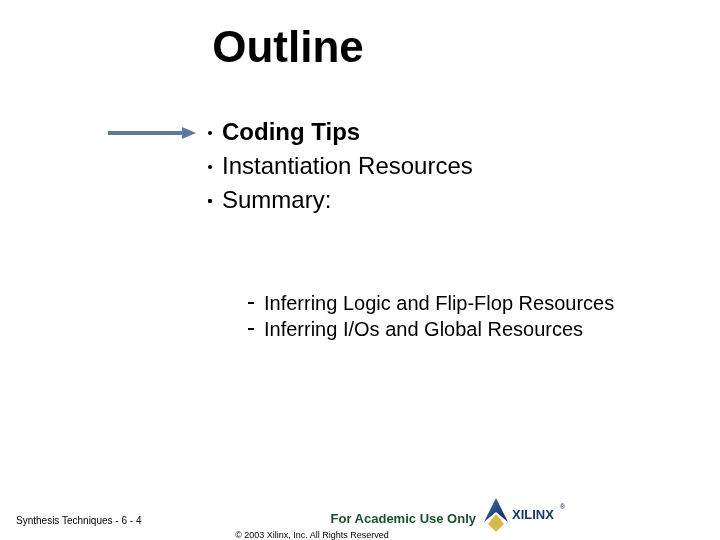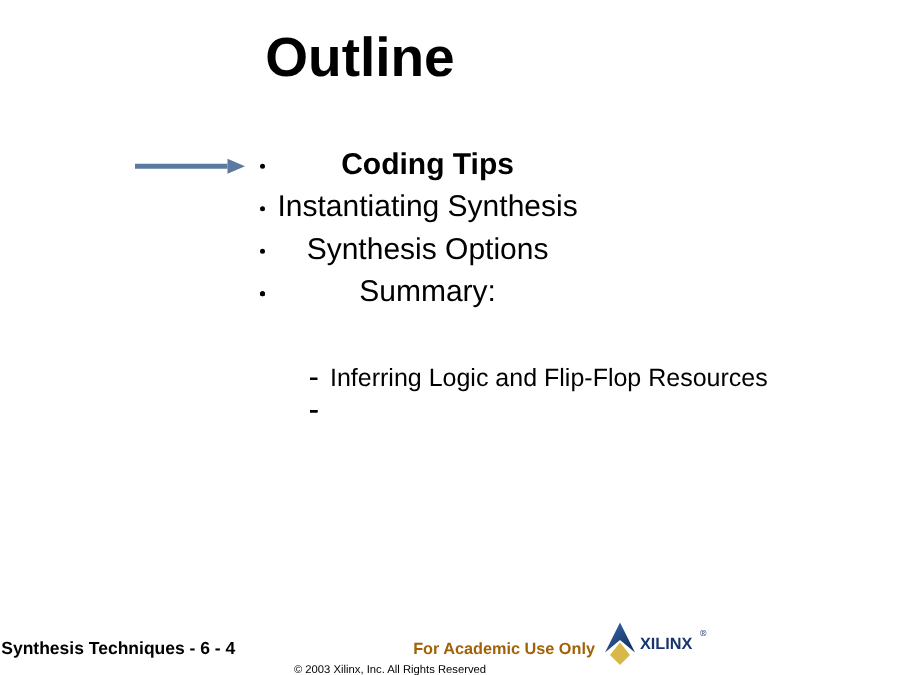--- a/index.html
+++ b/index.html
@@ -1,55 +1,55 @@
 <!DOCTYPE html>
 <html><head>
 <meta charset="utf-8">
 <style>
   * { margin: 0; padding: 0; box-sizing: border-box; }
   html, body { width: 720px; height: 540px; overflow: hidden; font-family: "Segoe UI", Tahoma, Verdana, sans-serif; background: #fff; color: #000; }
   .slide { position: relative; width: 576px; height: 540px; }
   .title { position: absolute; top: 22px; left: 0; width: 100%; text-align: center; font-size: 44px; font-weight: 700; color: #000; letter-spacing: 0px; }
   .arrow { position: absolute; top: 126px; left: 108px; }
   .bullets { position: absolute; top: 115px; left: 222px; }
-  .bullets li { list-style: none; position: relative; font-size: 24px; line-height: 34px; text-align: center; }
+  .bullets li { list-style: none; position: relative; font-size: 24px; line-height: 34px; }
   .bullets li .dot { position: absolute; left: -14px; top: 16px; width: 4px; height: 4px; background: #000; border-radius: 50%; }
   .bullets .emph { font-weight: 700; }
   .sub { position: absolute; top: 290px; left: 264px; width: 410px; }
   .sub li { list-style: none; position: relative; font-size: 20px; line-height: 26px; }
   .sub li .dash { position: absolute; left: -16px; top: 12px; width: 6px; height: 1.5px; background: #000; }
-  .footer-left { position: absolute; bottom: 14px; left: 1px; font-size: 14px; font-weight: 700; color: #000; }
+  .footer-left { position: absolute; bottom: 14px; left: 16px; font-size: 10px; font-weight: 400; color: #000; }
   .footer-mid  { position: absolute; bottom: 0; left: 0; width: 100%; text-align: center; font-size: 9px; color: #000; margin-left: 24px; }
-  .footer-right{ position: absolute; bottom: 14px; right: 100px; font-size: 13px; font-weight: 700; color: #a16207; }
+  .footer-right{ position: absolute; bottom: 14px; right: 100px; font-size: 13px; font-weight: 700; color: #14532d; }
   .logo { position: absolute; right: 8px; bottom: 4px; }
 </style>
 </head>
 <body>
 
 <div class="slide">
 
   <div class="title">Outline</div>
 
   <svg class="arrow" width="88" height="14">
     <line x1="0" y1="7" x2="74" y2="7" stroke="#5B7AA0" stroke-width="4"></line>
     <polygon points="74,1 88,7 74,13" fill="#5B7AA0"></polygon>
   </svg>
 
   <ul class="bullets">
     <li><span class="dot"></span><span class="emph">Coding Tips</span></li>
-    <li><span class="dot"></span><span>Instantiating Synthesis</span></li>
-    <li><span class="dot"></span><span>Synthesis Options</span></li>
+    <li><span class="dot"></span><span>Instantiation Resources</span></li>
+    <li><span class="dot"></span></li>
     <li><span class="dot"></span></li>
     <li><span class="dot"></span><span>Summary:</span></li>
   </ul>
 
   <ul class="sub">
     <li><span class="dash"></span><span>Inferring Logic and  Flip-Flop Resources</span></li>
     <li><span class="dash"></span></li>
-    <li><span class="dash"></span></li>
+    <li><span class="dash"></span><span>Inferring I/Os and Global Resources</span></li>
   </ul>
 
   <div class="footer-left">Synthesis Techniques  -  6  - 4</div>
   <div class="footer-mid">© 2003 Xilinx, Inc. All Rights Reserved</div>
   <div class="footer-right">For Academic Use Only</div>
 
   <svg class="logo" width="90" height="44">
     <defs>
       <linearGradient id="g1" x1="0" y1="0" x2="1" y2="1">
         <stop offset="0" stop-color="#3D6AB0"></stop>

